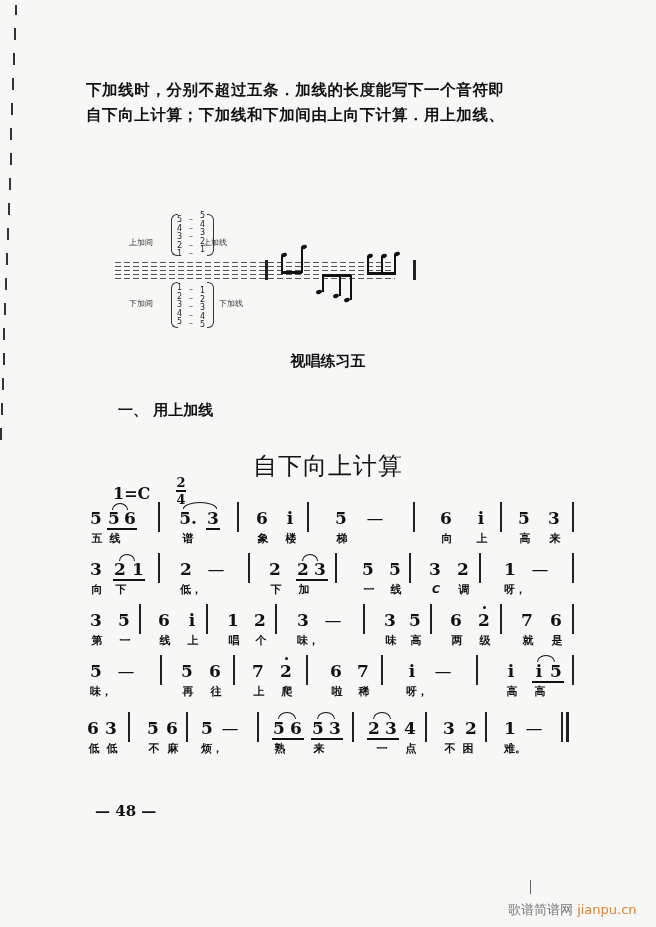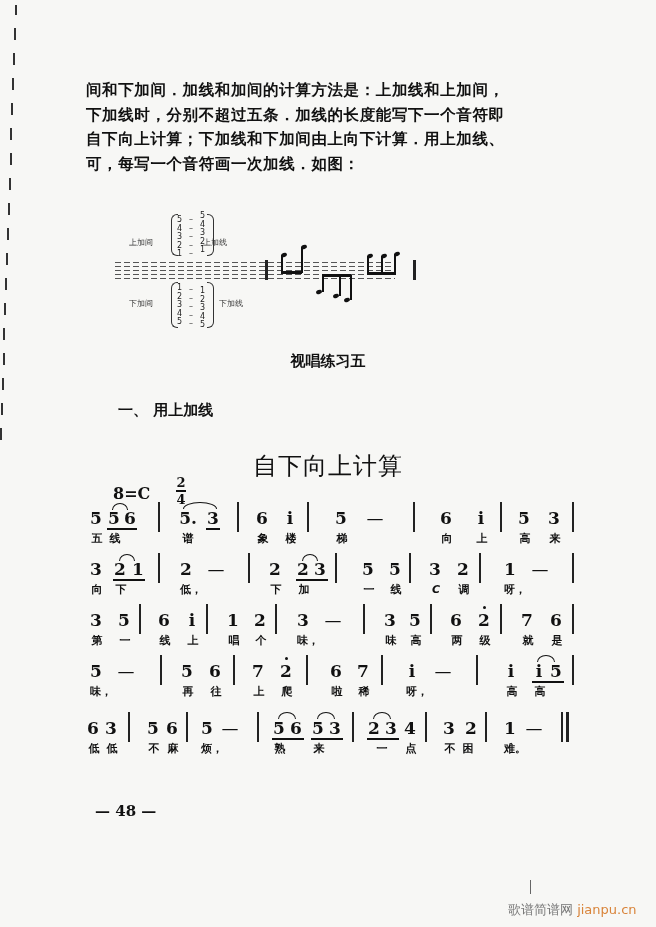--- a/index.html
+++ b/index.html
@@ -96,24 +96,22 @@
   <div class="margin-dash" style="left:5px;top:278px;height:12px"></div>
   <div class="margin-dash" style="left:4px;top:303px;height:12px"></div>
   <div class="margin-dash" style="left:3px;top:328px;height:12px"></div>
   <div class="margin-dash" style="left:3px;top:353px;height:12px"></div>
   <div class="margin-dash" style="left:2px;top:378px;height:12px"></div>
   <div class="margin-dash" style="left:1px;top:403px;height:12px"></div>
   <div class="margin-dash" style="left:0px;top:428px;height:12px"></div>
 </div>
 
 <div class="para">
-  <div>间和下加间．加线和加间的计算方法是：上加线和上加间，</div>
   <div>下加线时，分别不超过五条．加线的长度能写下一个音符即</div>
   <div>自下向上计算；下加线和下加间由上向下计算．用上加线、</div>
-  <div>可，每写一个音符画一次加线．如图：</div>
 </div>
 
 <div class="fig">
   <span class="lbl" style="left:14px;top:27px">上加间</span>
   <div class="brace l" style="left:56px;top:4px;height:40px"></div>
   <div class="num" style="left:62px;top:6px">
     <div>5</div>
       <div>4</div>
       <div>3</div>
       <div>2</div>
@@ -176,21 +174,21 @@
       <div>4</div>
       <div>5</div>
   </div>
   <div class="brace r" style="left:92px;top:72px;height:44px"></div>
   <span class="lbl" style="left:104px;top:88px">下加线</span>
 </div>
 
 <div class="title-center" style="top:352px;font-size:15px">视唱练习五</div>
 <div class="section">一、 用上加线</div>
 <div class="song-title">自下向上计算</div>
-<div class="key">8=C</div>
+<div class="key">1=C</div>
 <div class="time">
   <div>2</div>
   <div class="bar"></div>
   <div>4</div>
 </div>
 
 <div class="row" style="top:508px">
   <span class="tok" style="left:89px">5</span>
   <span class="tok" style="left:107px">5</span>
   <span class="tok" style="left:123px">6</span>

